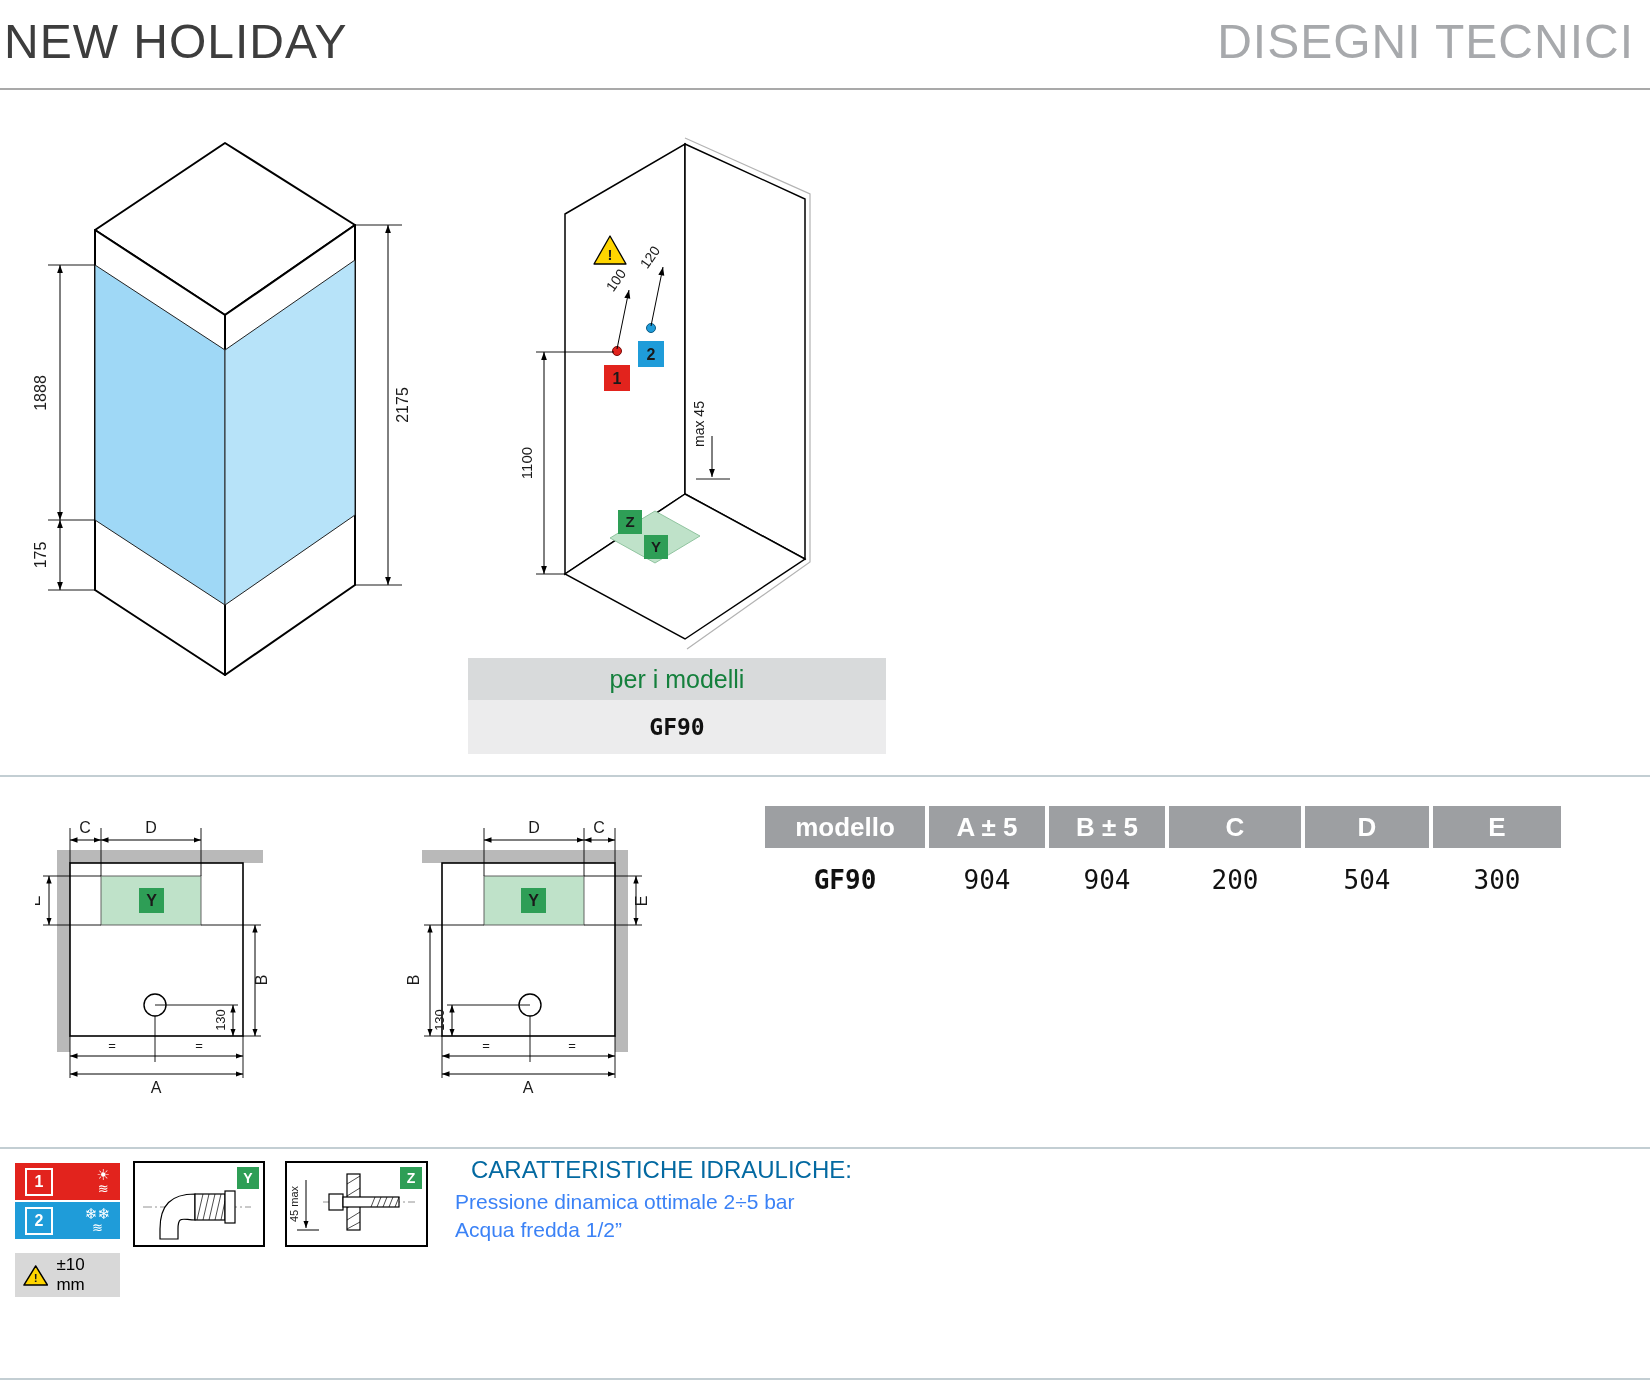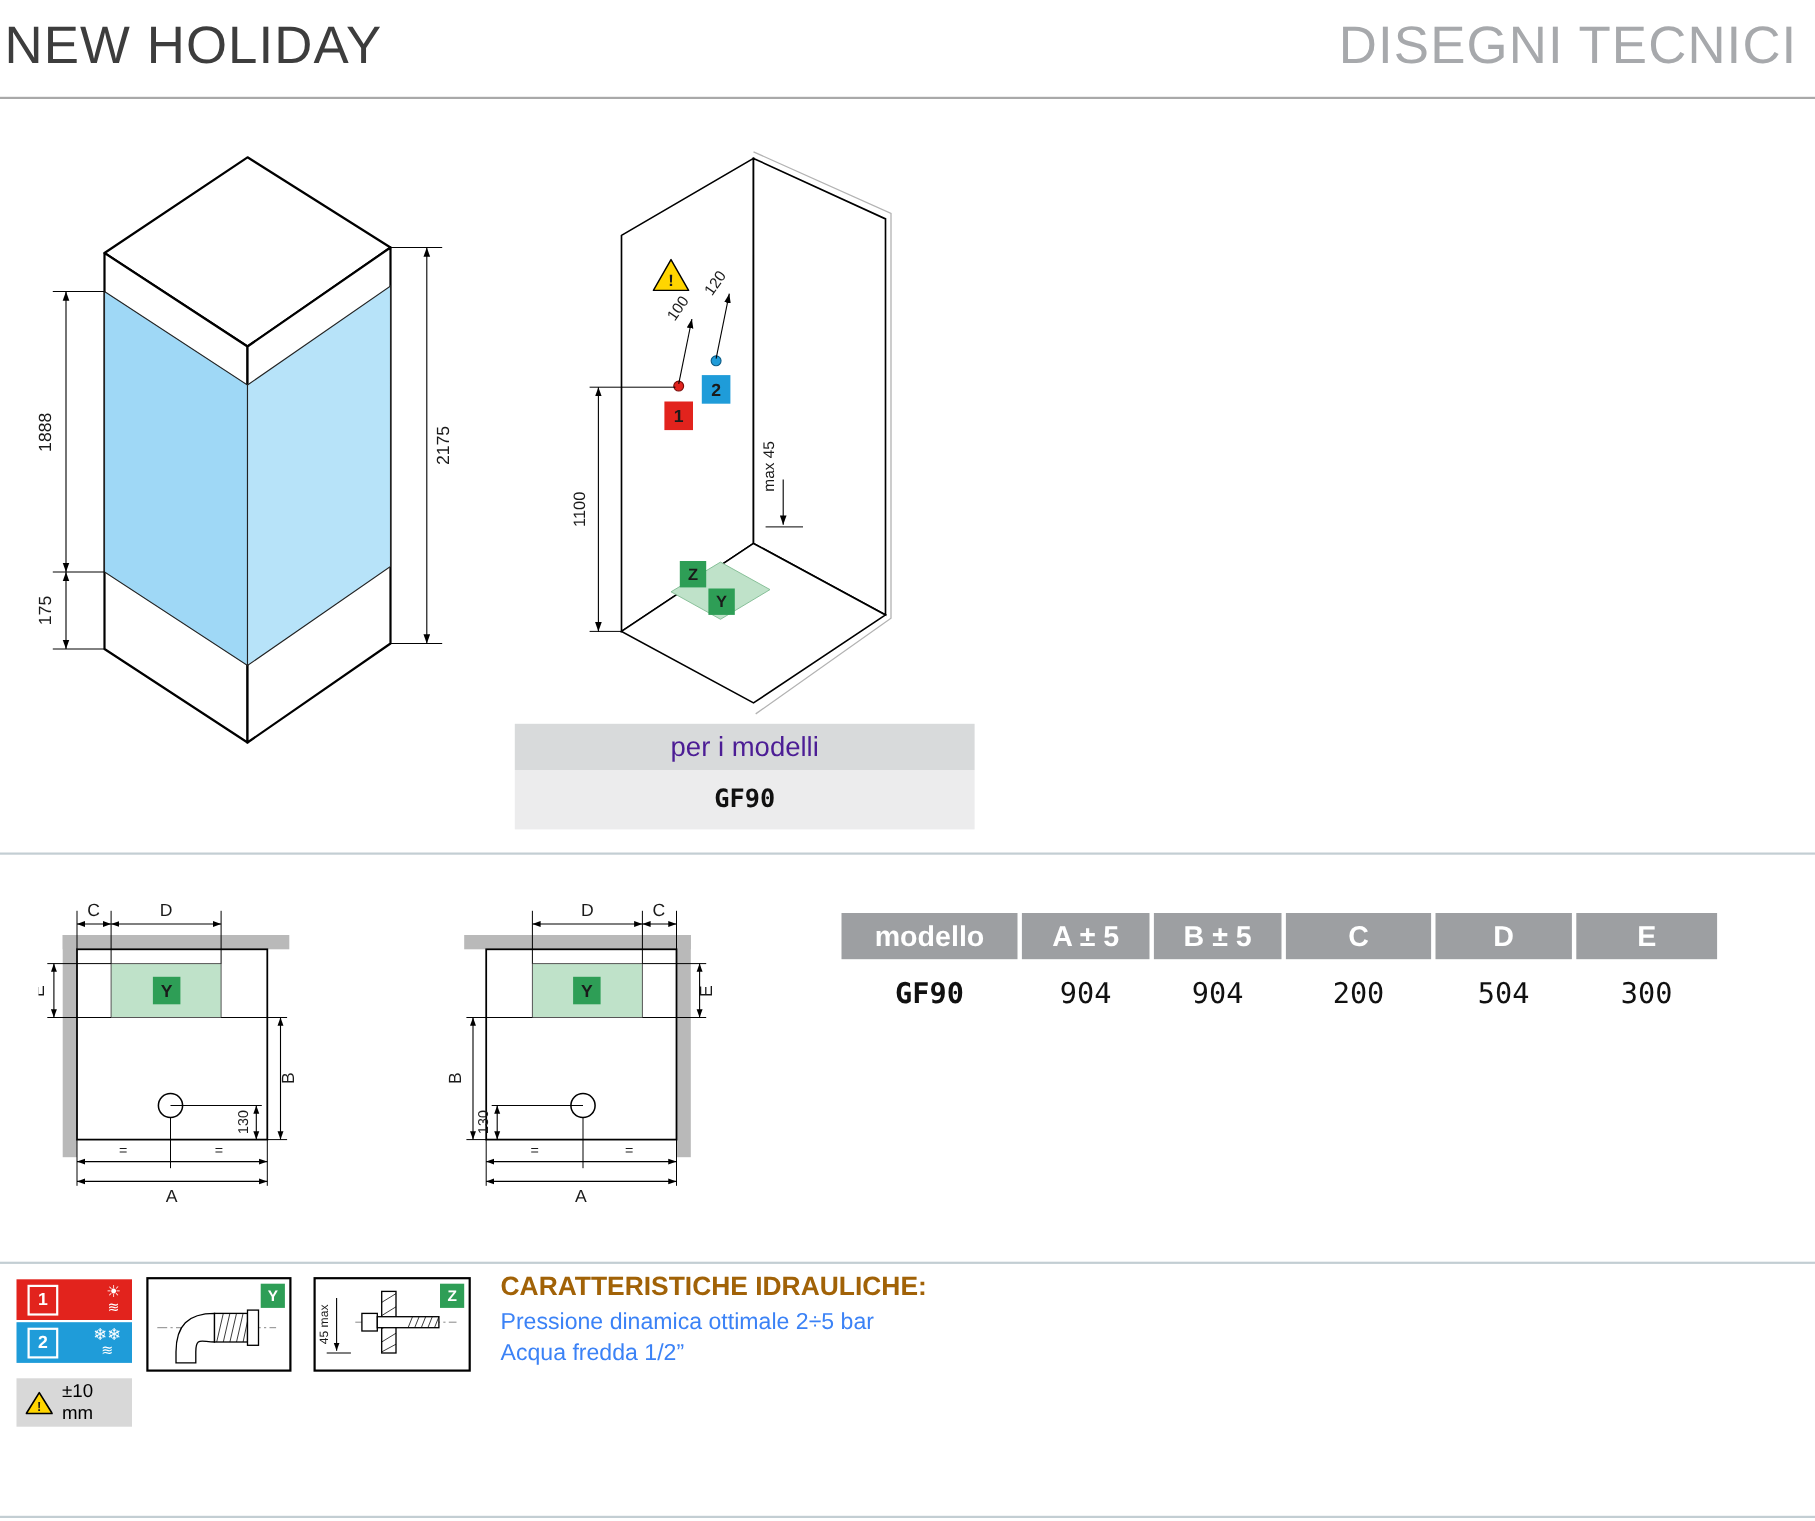--- a/index.html
+++ b/index.html
@@ -13,26 +13,26 @@
   .hdr-title{position:absolute;left:4px;top:14px;font-size:48px;font-weight:500;color:#3d3d3d;letter-spacing:1px;}
   .hdr-section{position:absolute;right:16px;top:14px;font-size:48px;font-weight:normal;color:#a7a9ac;letter-spacing:1px;}
   .hdr-rule{position:absolute;left:0;top:88px;width:1650px;height:2px;background:#a9a9a9;}
   
   svg text{font-family:"Liberation Sans",sans-serif;fill:#1a1a1a;}
   .dim{stroke:#000;stroke-width:1;fill:none;}
   .ext{stroke:#000;stroke-width:0.9;fill:none;}
   .face{fill:#ffffff;stroke:#000;stroke-width:2;stroke-linejoin:round;}
   
   .models-caption{position:absolute;left:468px;top:658px;width:418px;height:42px;background:#d8dadb;
-    display:flex;align-items:center;justify-content:center;font-size:25px;color:#4c1d95;}
+    display:flex;align-items:center;justify-content:center;font-size:25px;color:#15803d;}
   .models-value{position:absolute;left:468px;top:700px;width:418px;height:54px;background:#ececed;
     display:flex;align-items:center;justify-content:center;font-size:23px;font-weight:bold;
     font-family:"DejaVu Sans Mono",monospace;color:#111;}
   
-  .spec-table{position:absolute;left:765px;top:830px;width:796px;
+  .spec-table{position:absolute;left:765px;top:806px;width:796px;
     display:grid;grid-template-columns:160px 116px 116px 132px 124px 128px;
     grid-auto-rows:auto;column-gap:4px;row-gap:6px;}
   .spec-th{background:#9d9fa2;color:#fff;font-weight:bold;font-size:26px;height:42px;
     display:flex;align-items:center;justify-content:center;}
   .spec-td{font-family:"DejaVu Sans Mono",monospace;font-size:26px;color:#111;height:52px;
     display:flex;align-items:center;justify-content:center;}
   .spec-td.model{font-weight:bold;}
   
   .leg-hot{position:absolute;left:15px;top:1163px;width:105px;height:37px;background:#e2231d;
     display:flex;align-items:center;justify-content:space-between;padding:0 10px;box-sizing:border-box;}
@@ -44,21 +44,21 @@
   .leg-ico .top{font-size:15px;}
   .leg-ico .bot{font-size:13px;}
   .leg-tol{position:absolute;left:15px;top:1253px;width:105px;height:44px;background:#d8d8d8;
     display:flex;align-items:center;gap:8px;padding:0 8px;box-sizing:border-box;}
   .leg-tol .lbl{font-size:17px;color:#000000;}
   .leg-box{position:absolute;border:2px solid #000;background:#fff;box-sizing:border-box;}
   .leg-box .tag{position:absolute;top:4px;right:4px;width:22px;height:22px;background:#2e9e56;
     color:#fff;font-weight:bold;font-size:14px;display:flex;align-items:center;justify-content:center;}
   
   .hyd{position:absolute;left:455px;top:1156px;}
-  .hyd .t{font-size:24px;font-weight:bold;color:#a16207;margin-bottom:4px;}
+  .hyd .t{font-size:24px;font-weight:normal;color:#0369a1;margin-bottom:4px;margin-left:16px;}
   .hyd .l{font-size:21px;color:#3b82f6;line-height:28px;}
 </style>
 </head>
 <body>
 
 <div class="hdr-title">NEW HOLIDAY</div>
 <div class="hdr-section">DISEGNI TECNICI</div>
 <div class="hdr-rule"></div>
 
 <svg class="abs" style="left:10px;top:125px;" width="420" height="560" viewBox="0 0 420 560">

